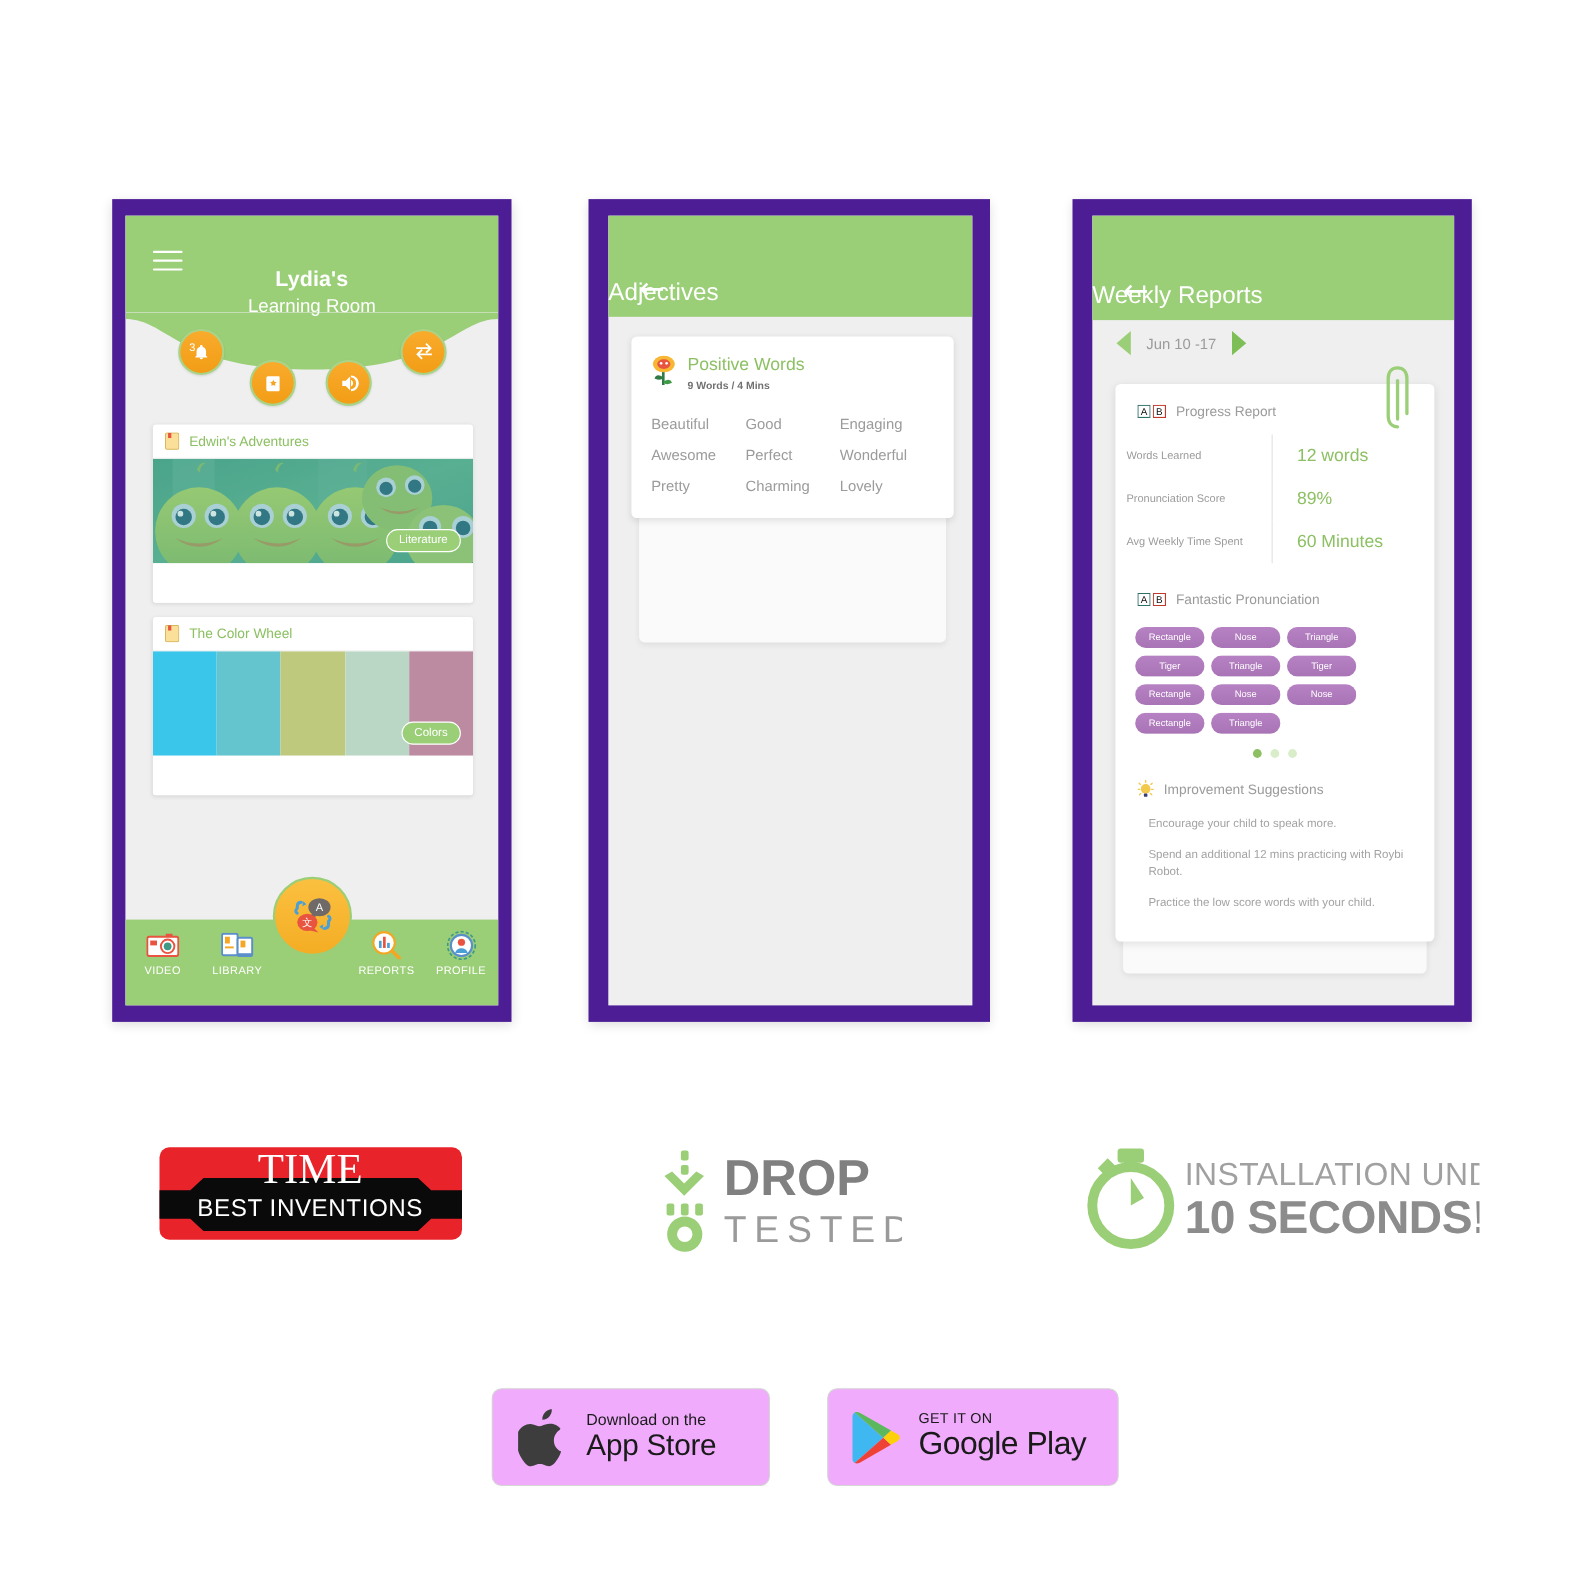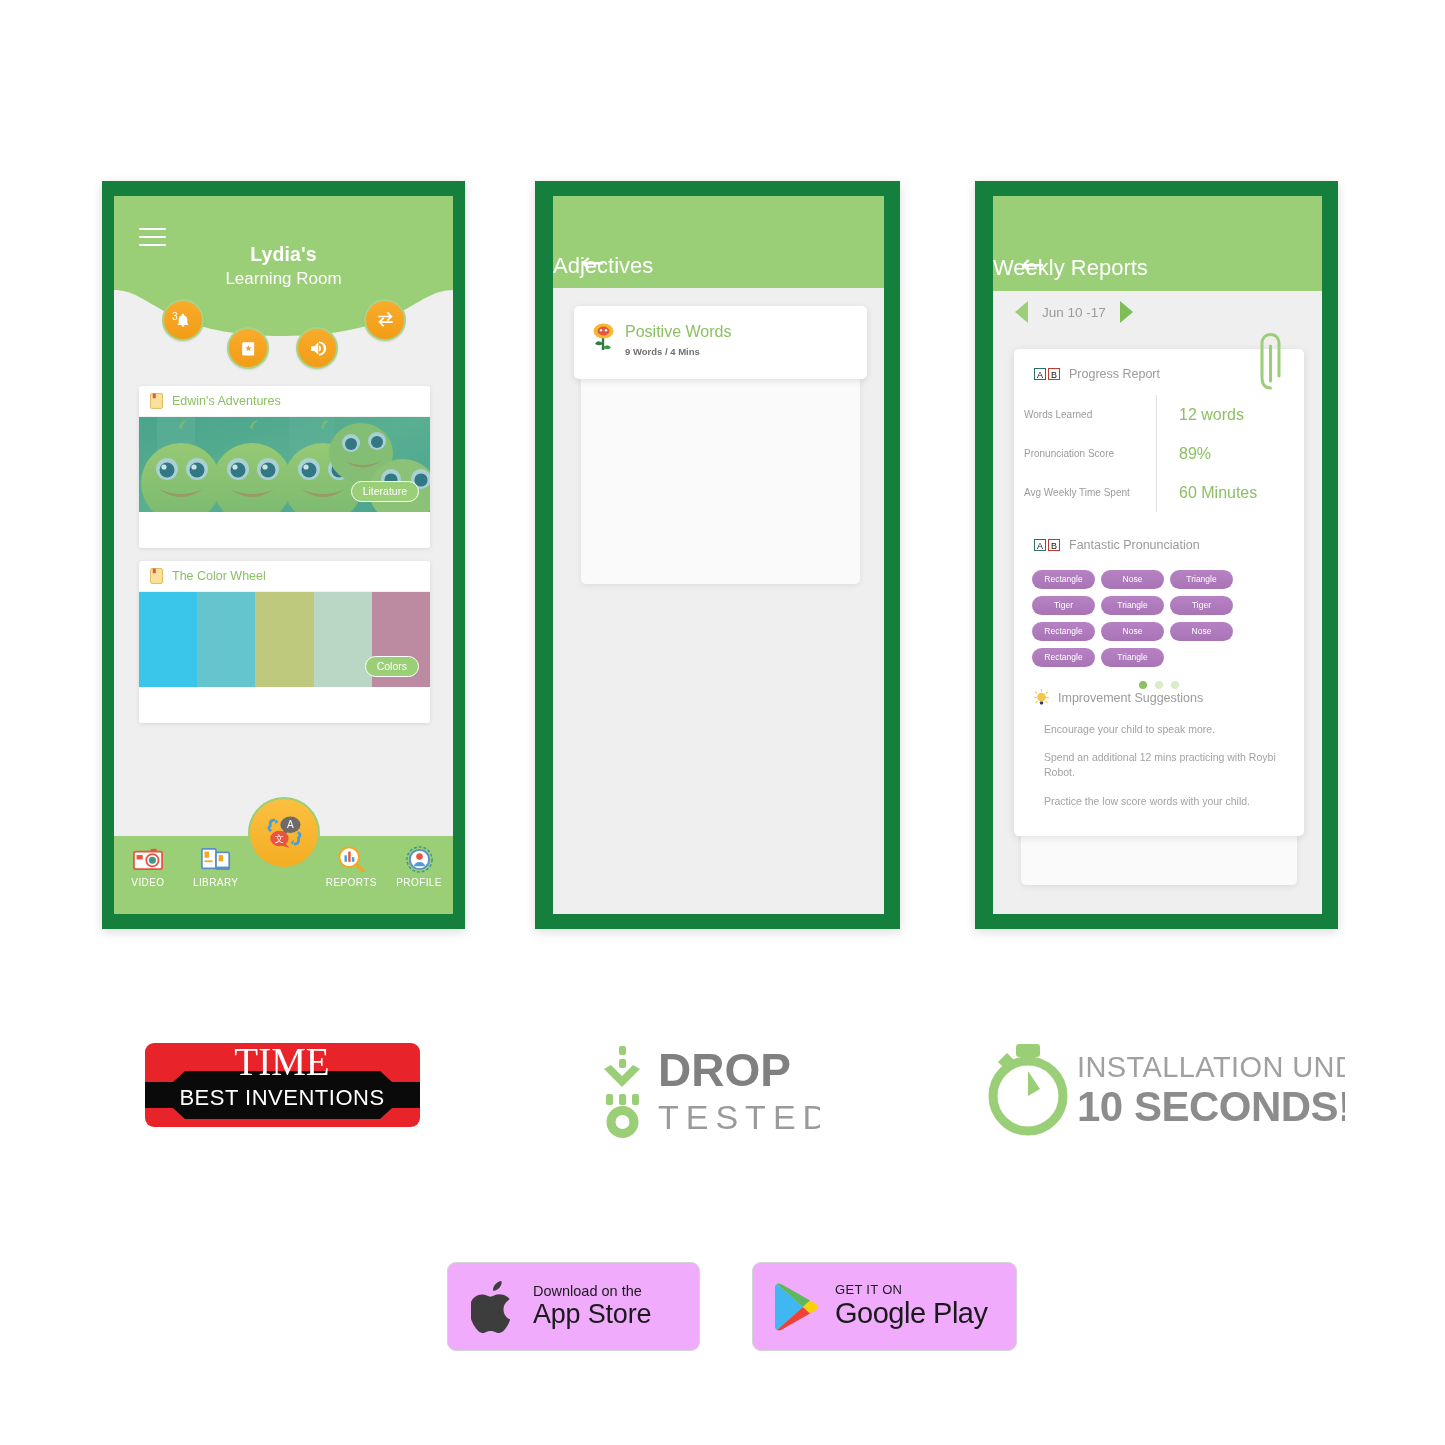--- a/index.html
+++ b/index.html
@@ -7,21 +7,21 @@
   body {
     background: #ffffff;
     font-family: "Liberation Sans", sans-serif;
     position: relative;
     overflow: hidden;
   }
 
   
   .phone {
     position: absolute;
-    background: #15803d;
+    background: #4c1d95;
     box-shadow: 0 3px 10px rgba(0,0,0,0.14);
     overflow: hidden;
   }
   .screen {
     position: absolute;
     background: #efefef;
     overflow: hidden;
   }
 
   #phone1 { left: 102px; top: 181px; width: 363px; height: 748px; }
@@ -627,20 +627,31 @@
             <ellipse cx="11.5" cy="8" rx="6" ry="4.4" fill="#e8543f"></ellipse>
             <circle cx="9" cy="7.3" r="1.2" fill="#fff"></circle>
             <circle cx="14" cy="7.3" r="1.2" fill="#fff"></circle>
           </svg>
         </div>
         <div>
           <div class="p2-title">Positive Words</div>
           <div class="p2-sub">9 Words / 4 Mins</div>
         </div>
       </div>
+      <div class="words-grid">
+        <span class="word">Beautiful</span>
+        <span class="word">Good</span>
+        <span class="word">Engaging</span>
+        <span class="word">Awesome</span>
+        <span class="word">Perfect</span>
+        <span class="word">Wonderful</span>
+        <span class="word">Pretty</span>
+        <span class="word">Charming</span>
+        <span class="word">Lovely</span>
+      </div>
     </div>
   </div>
 </div>
 
 <div class="phone" id="phone3">
   <div class="screen">
     <div class="hdr" style="height:95px;">
       <div class="back-arrow" style="top:55px;">←</div>
       <div class="hdr-title-c" style="top:59px;">Weekly Reports</div>
     </div>
@@ -725,21 +736,21 @@
           <span class="tag">Rectangle</span>
           <span class="tag">Triangle</span>
         </div>
 
         <div class="dots">
           <span class="dot on"></span>
           <span class="dot"></span>
           <span class="dot"></span>
         </div>
 
-        <div class="sec-head" style="">
+        <div class="sec-head" style="margin-top:20px;">
           <svg width="15" height="17" viewBox="0 0 15 17">
             <g stroke="#f2c94c" stroke-width="1.2" stroke-linecap="round">
               <path d="M7.5 0.6 v1.6"></path>
                 <path d="M1.6 3 l1.1 1.1"></path>
                 <path d="M13.4 3 l-1.1 1.1"></path>
               <path d="M0.6 8.6 h1.6"></path>
                 <path d="M14.4 8.6 h-1.6"></path>
               <path d="M1.9 13.5 l1.2 -1.1"></path>
                 <path d="M13.1 13.5 l-1.2 -1.1"></path>
             </g>

